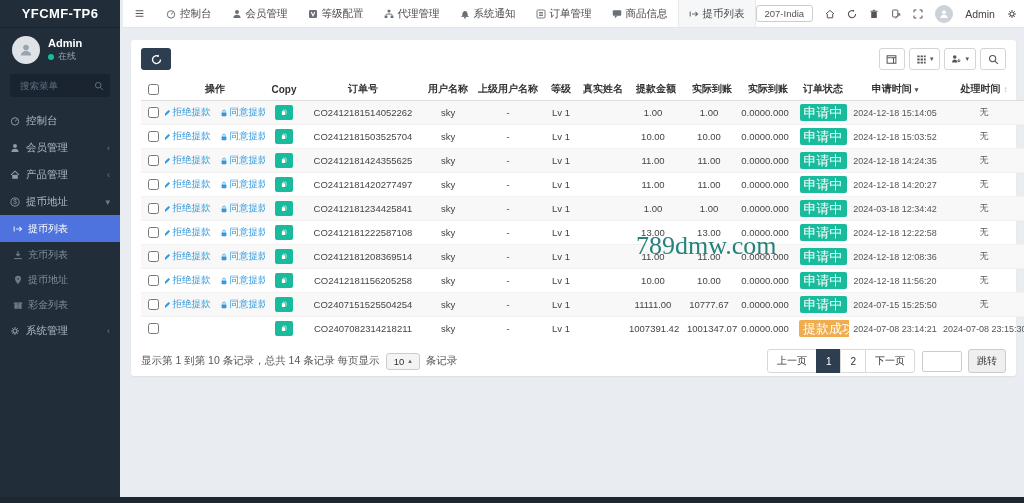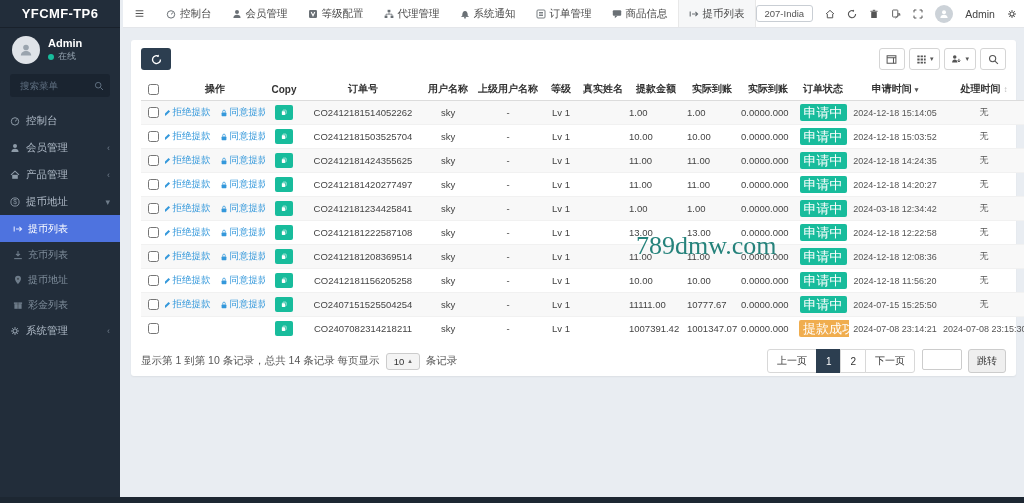--- a/index.html
+++ b/index.html
@@ -64,40 +64,40 @@
   .tool-group{margin-left:auto;display:flex;gap:4px;}
   .tool-btn{min-width:26px;height:22px;box-sizing:border-box;background:#fff;border:1px solid #d5d5d5;
     border-radius:3px;color:#555;display:flex;align-items:center;justify-content:center;gap:3px;
     padding:0 6px;font-size:7px;cursor:pointer;}
   table{width:100%;border-collapse:collapse;table-layout:fixed;margin-top:8px;}
   th{font-size:10px;color:#333;font-weight:bold;padding:4px 2px;border-bottom:1px solid #dcdcdc;
     text-align:center;white-space:nowrap;overflow:hidden;}
   td{font-size:9.5px;color:#444;padding:3px 2px;text-align:center;white-space:nowrap;
     overflow:hidden;border-top:1px solid #f1f1f1;height:14px;}
   tbody tr:nth-child(odd){background:#f8f8f8;}
-  td.num{text-align:left;padding-right:8px;}
+  td.num{text-align:center;padding-right:8px;}
   td.time{font-size:9px;color:#555;}
   .sort-caret{color:#555;font-size:7px;margin-left:3px;}
   .sort-idle{color:#b9b9b9;font-size:8px;margin-left:3px;}
   .actions{display:flex;justify-content:center;gap:9px;}
   .link{color:#3498db;font-size:9.5px;display:inline-flex;align-items:center;gap:2px;
     cursor:pointer;text-decoration:none;}
   .link .ico svg{width:8px;height:8px;}
   .copy-btn{width:18px;height:15px;background:#18bc9c;border:none;border-radius:2px;
     display:inline-flex;align-items:center;justify-content:center;color:#fff;cursor:pointer;}
   .copy-btn svg{width:9px;height:9px;}
   .badge{display:inline-block;font-size:13px;color:#fff;padding:2px 4px;border-radius:2px;line-height:1;}
   input[type=checkbox]{width:11px;height:11px;margin:0;vertical-align:middle;}
 
   
   .table-footer{display:flex;align-items:center;margin-top:9px;font-size:10.5px;color:#555;}
   .page-size{display:inline-flex;align-items:center;gap:4px;border:1px solid #ccc;border-radius:3px;
     background:#f4f4f4;padding:2px 7px;font-size:9.5px;margin:0 6px;cursor:pointer;color:#333;}
   .page-size .caret{font-size:7px;color:#666;}
-  .pager{margin-left:auto;display:flex;}
+  .pager{margin-left:auto;display:flex;align-items:center;}
   .pg-group{display:flex;}
   .pg-btn{margin-left:-1px;border:1px solid #d8d8d8;background:#fff;padding:4px 9px;
     font-size:10px;color:#333;cursor:pointer;font-family:inherit;}
   .pg-group .pg-btn:first-child{border-radius:3px 0 0 3px;margin-left:0;}
   .pg-group .pg-btn:last-child{border-radius:0 3px 3px 0;}
   .pg-btn.active{background:#2c3e50;border-color:#2c3e50;color:#fff;}
   .jump-input{width:40px;height:21px;box-sizing:border-box;border:1px solid #ccc;border-radius:2px;
     margin-left:7px;outline:none;font-size:10px;padding:0 4px;}
   .jump-btn{margin-left:6px;border:1px solid #ccc;background:#efefef;padding:4px 8px;
     font-size:10px;color:#333;border-radius:3px;cursor:pointer;font-family:inherit;}

